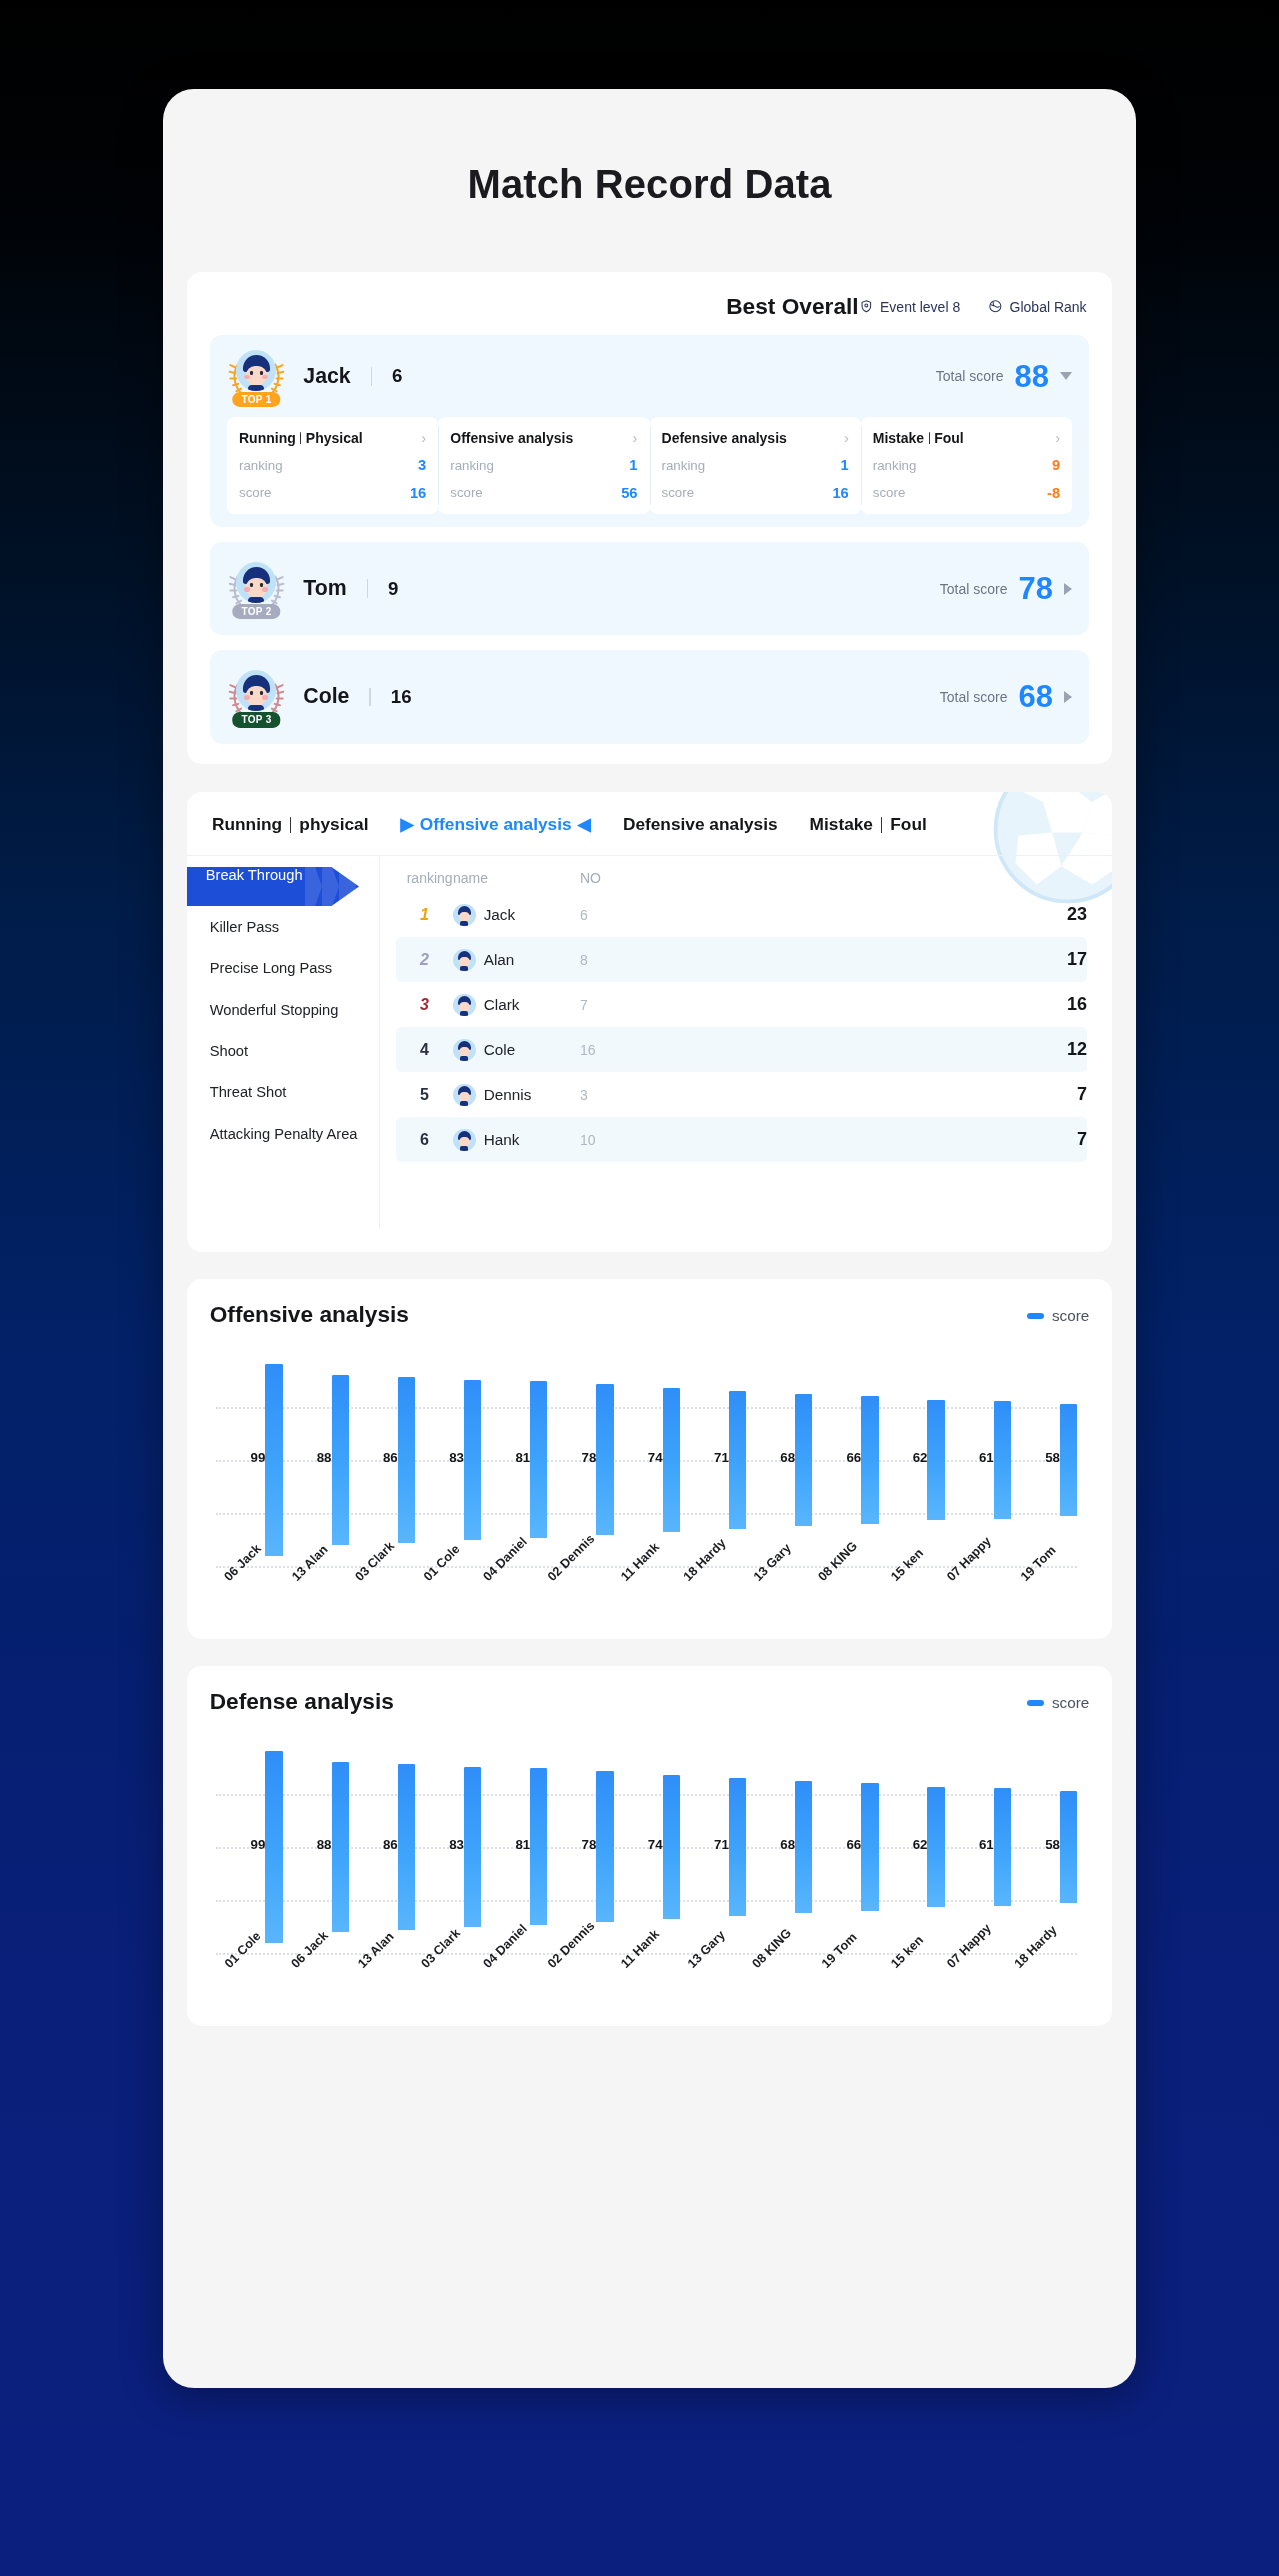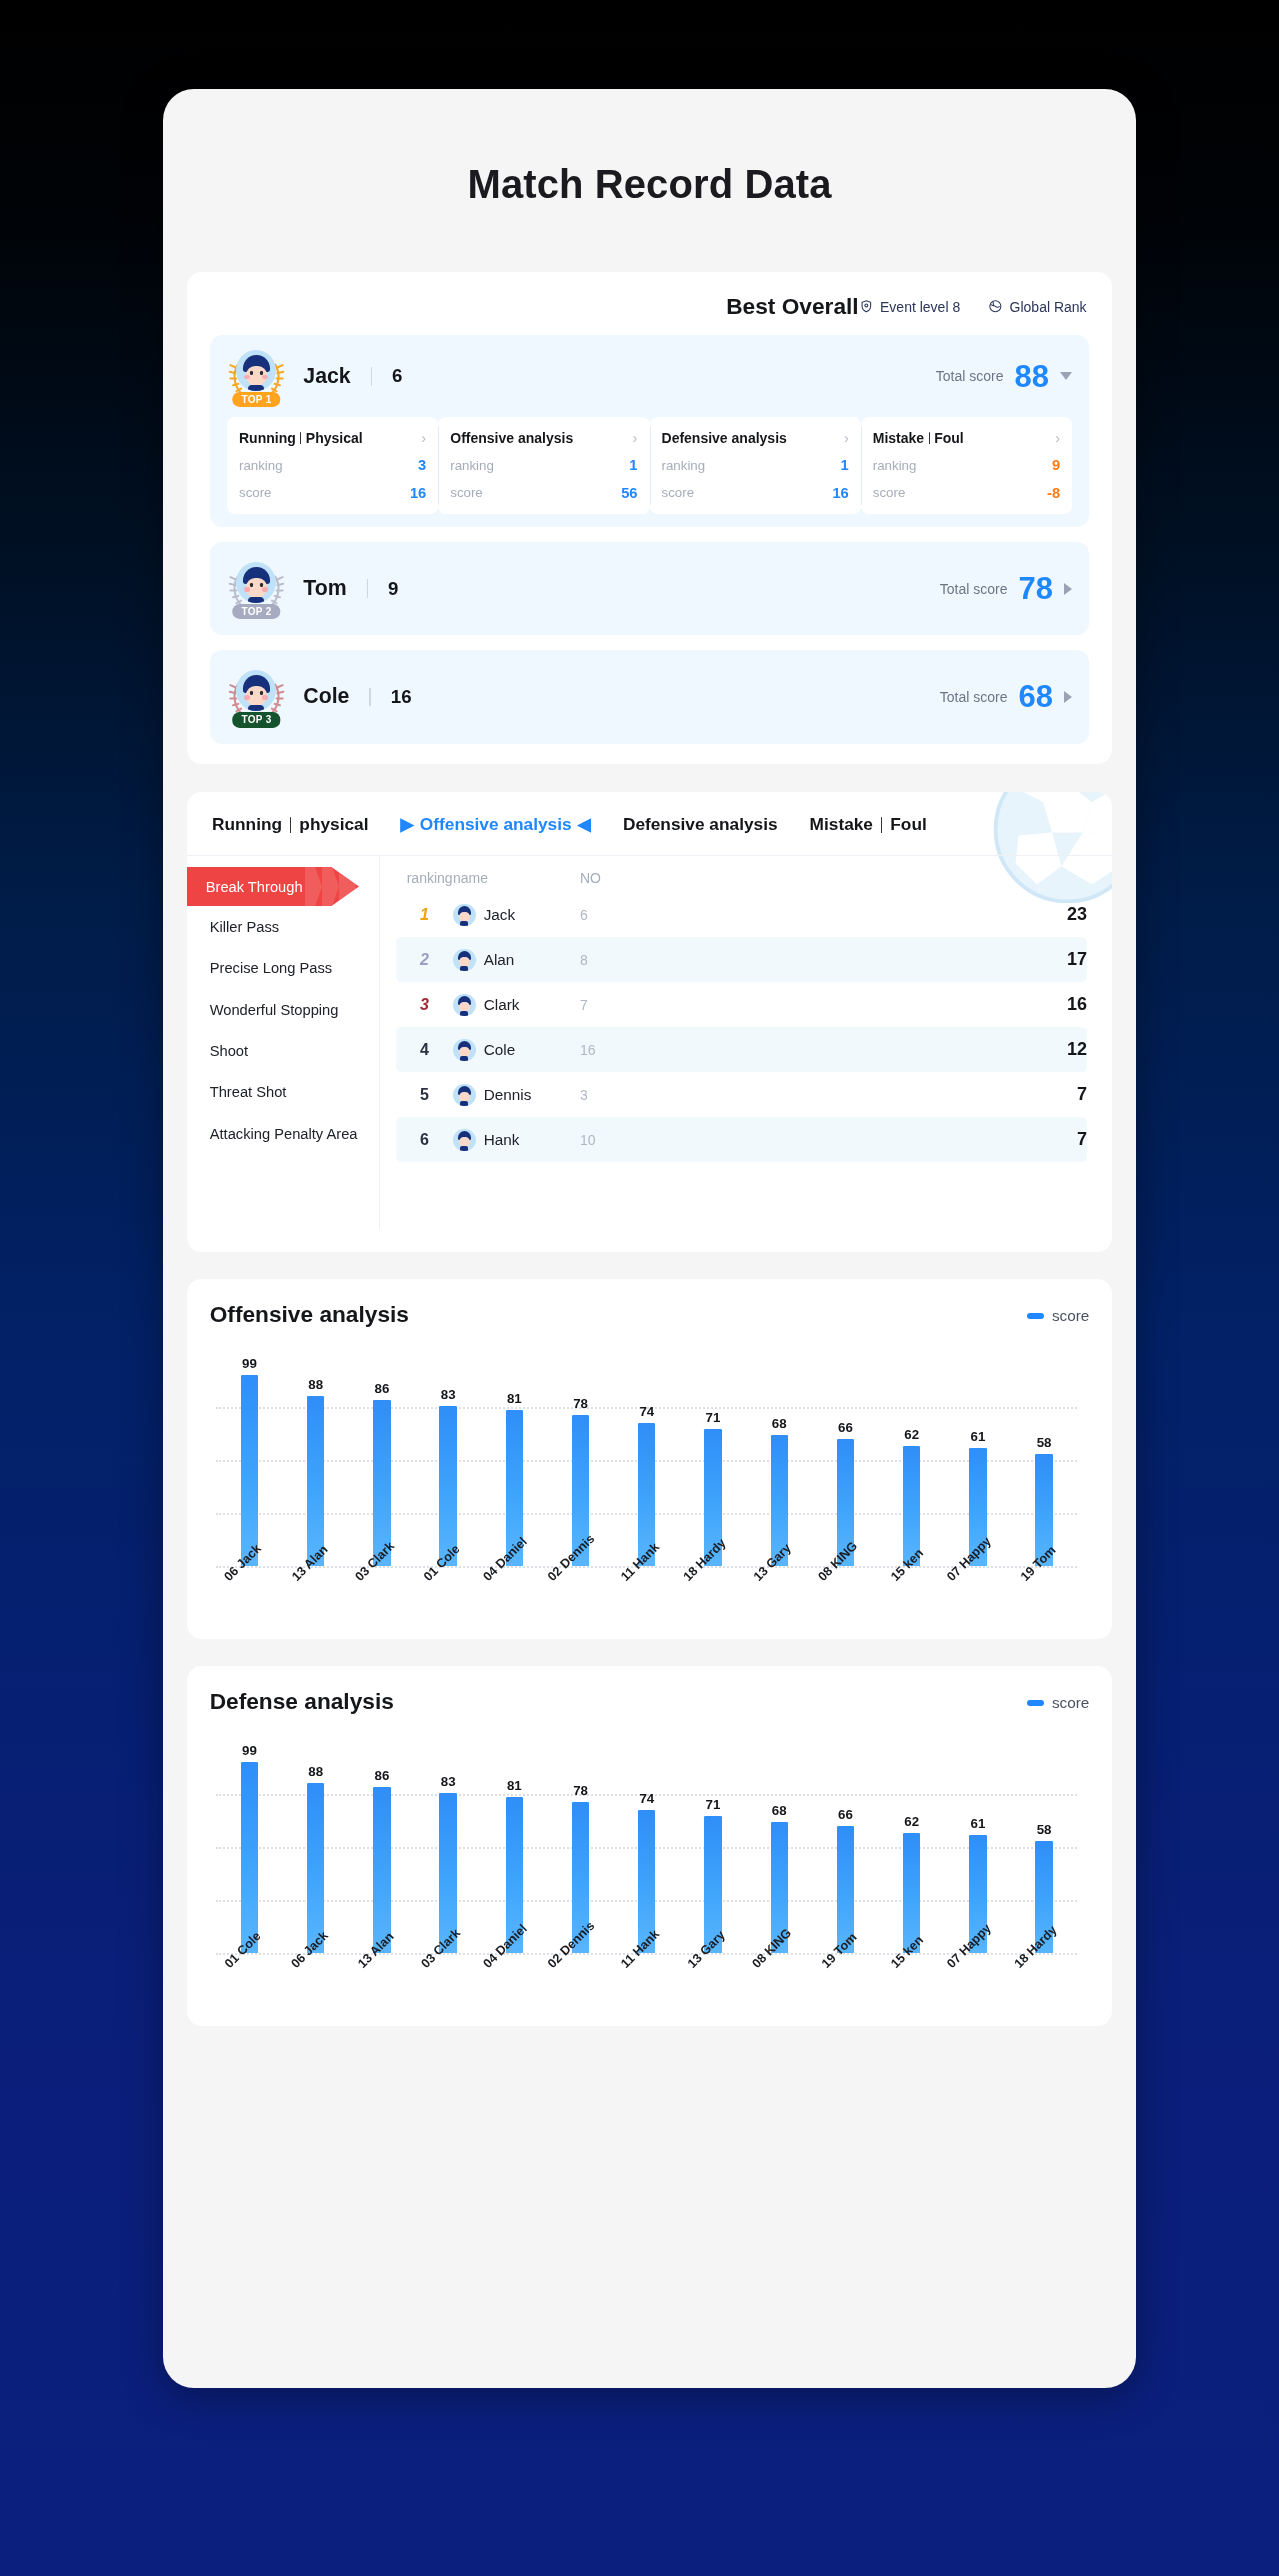--- a/index.html
+++ b/index.html
@@ -235,23 +235,23 @@
     position: relative;
     color: #ffffff;
     padding: 0;
     height: 39px;
     margin-left: 0px;
   }
   .arrow-tab {
     position: relative;
     height: 39px;
     width: 172px;
-    background: #ef4444;
+    background: #1d4ed8;
     clip-path: polygon(0 0, 84% 0, 100% 50%, 84% 100%, 0 100%);
-    display:flex; align-items:center;
+    display:flex; 
   }
   .arrow-tab .lbl {
     font-size: 14.7px; color:#fff; padding-left: 18.7px; z-index:3;
   }
   .arrow-tab .stripe {
     position:absolute; top:0; bottom:0; width:17.3px;
     background: rgba(255,255,255,.13);
     clip-path: polygon(0 0, 60% 0, 100% 50%, 60% 100%, 0 100%);
   }
   .arrow-tab .s1{ right:37px; }
@@ -314,21 +314,21 @@
   .gridline {
     position:absolute; left:0; right:0; height:0;
     border-top: 2px dotted #dcdfe6;
   }
   .bars {
     position:absolute; left:0; right:0; bottom:0; top:0;
     display:flex; align-items:flex-end; justify-content:space-between;
   }
   .bar-col {
     flex: 1 1 0;
-    display:flex; flex-direction:column; align-items:center; justify-content:flex-end;
+    display:flex; flex-direction:row; align-items:center; justify-content:flex-end;
     height:100%;
     position: relative;
   }
   .bar-val {
     font-size: 13.3px; font-weight: bold; color:#15161a;
     margin-bottom: 4px;
   }
   .bar {
     width: 17.3px;
     background: linear-gradient(180deg, #2f8ef8 0%, #3fa4fb 55%, #59b6fd 100%);

